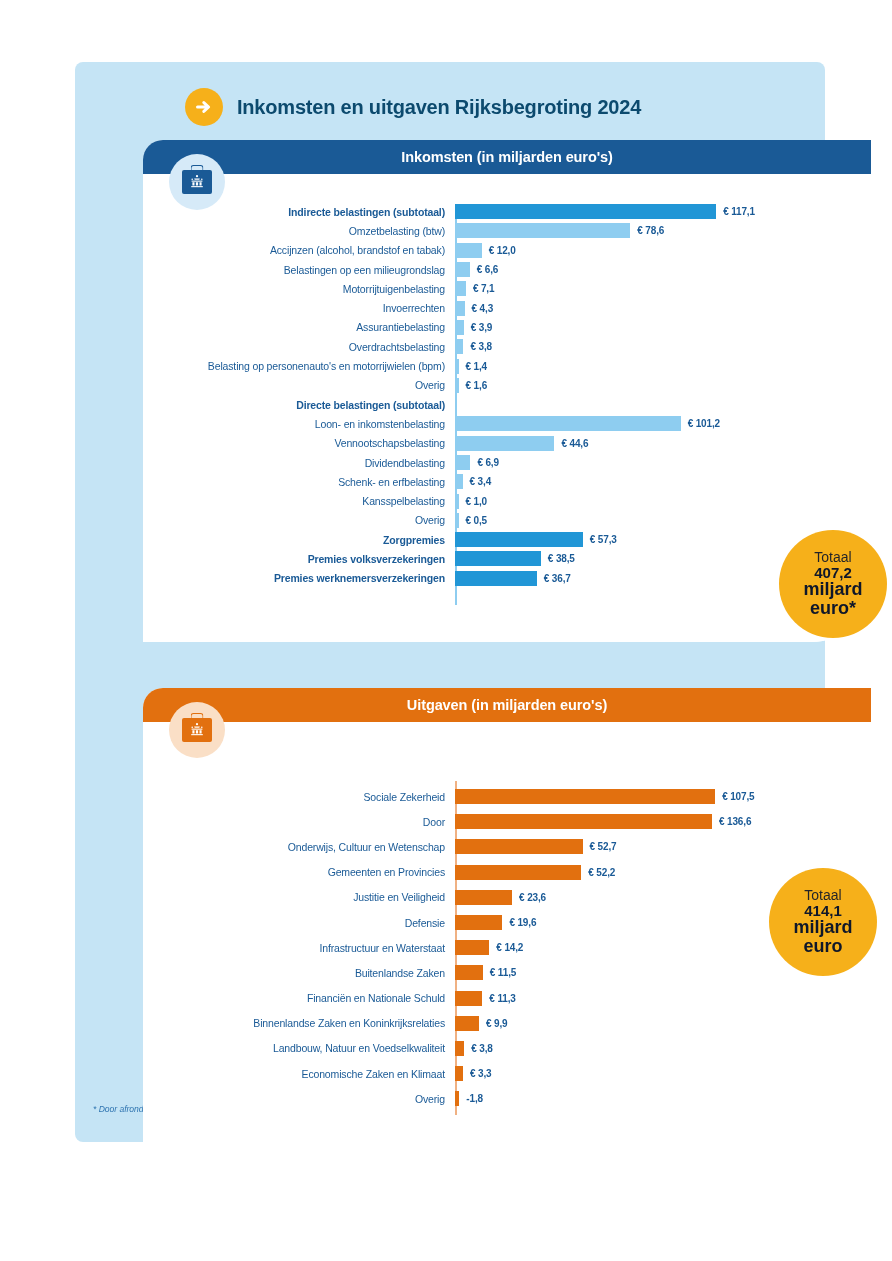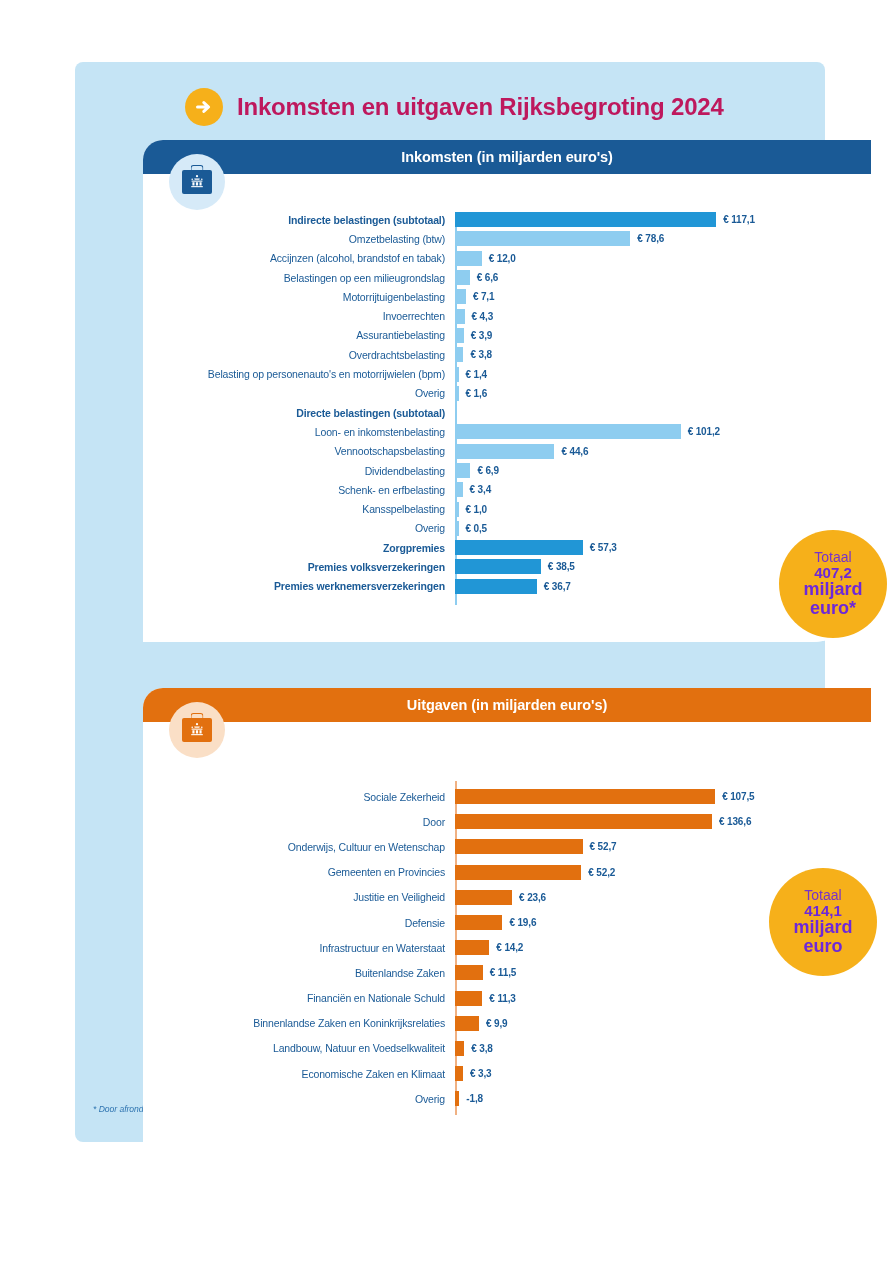--- a/index.html
+++ b/index.html
@@ -23,21 +23,21 @@
     display:flex; align-items:center; gap:14px;
   }
   .arrow-badge{
     width:38px;height:38px;border-radius:50%;
     background:#f6b01a;
     display:flex;align-items:center;justify-content:center;
     flex:0 0 auto;
   }
   .arrow-badge svg{display:block;}
   .poster-title{
-    font-size:24px; font-weight:bold; color:#be185d;
+    font-size:20px; font-weight:bold; color:#0c4a6e;
     letter-spacing:-.2px; white-space:nowrap;
   }
   
   .card{
     position:absolute; left:22px; width:728px;
     background:#ffffff;
     border-radius:20px 0 60px 0;
     overflow:visible;
     margin-left:46px;
   }
@@ -111,21 +111,21 @@
     font-size:10px; color:#1a5a96;
     margin-left:7px; white-space:nowrap;
     letter-spacing:-.15px;
     font-weight:bold;
   }
   
   .total-badge{
     position:absolute;
     width:108px;height:108px;border-radius:50%;
     background:#f6b01a;
-    color:#6d28d9;
+    color:#0f172a;
     display:flex;flex-direction:column;
     align-items:center;justify-content:center;
     z-index:6;
     line-height:1.04;
   }
   .total-badge .t-word{font-size:14px;opacity:.92;}
   .total-badge .t-num{font-size:15px;font-weight:bold;}
   .total-badge .t-unit{font-size:18px;font-weight:bold;}
   
   .footnote{
@@ -159,21 +159,21 @@
             <path d="M4.6 6.6h10.8v1.1H4.6z"></path>
             <path d="M5.4 8.2h2.1v3.4H5.4zM8.9 8.2h2.2v3.4H8.9zM12.5 8.2h2.1v3.4h-2.1z"></path>
             <path d="M4.2 12.1h11.6v1.1H4.2z"></path>
             <circle cx="5.2" cy="5.3" r=".8"></circle>
               <circle cx="14.8" cy="5.3" r=".8"></circle>
           </g>
         </svg>
       </span>
     </div>
     <div class="card-body" id="income-body" style="height: 468px;">
-      <div class="chart" id="income-chart" style="padding-top: 36px;">
+      <div class="chart" id="income-chart" style="padding-top: 28px;">
         <div class="axis" id="income-axis" style="left: 312px; top: 39px; height: 392px;"></div>
       <div class="row bold" style="height: 19.3px;">
             <div class="lbl">Indirecte belastingen (subtotaal)</div>
             <div class="barwrap">
               <span class="bar" style="width: 261.133px; background: rgb(33, 150, 214);"></span>
               <span class="val">€ 117,1</span>
             </div>
           </div>
           <div class="row" style="height: 19.3px;">
             <div class="lbl">Omzetbelasting (btw)</div>

